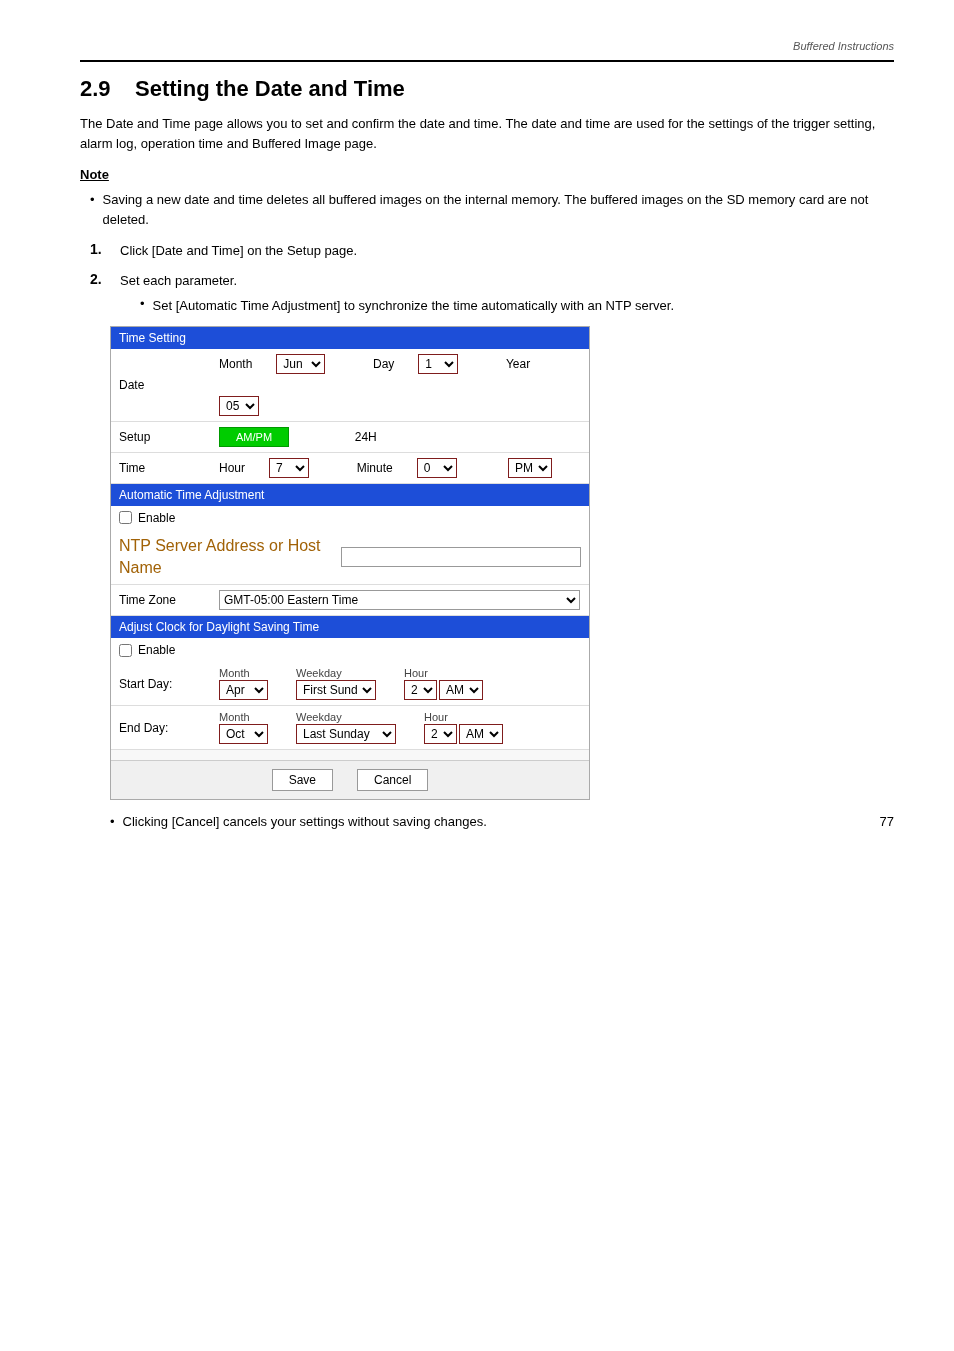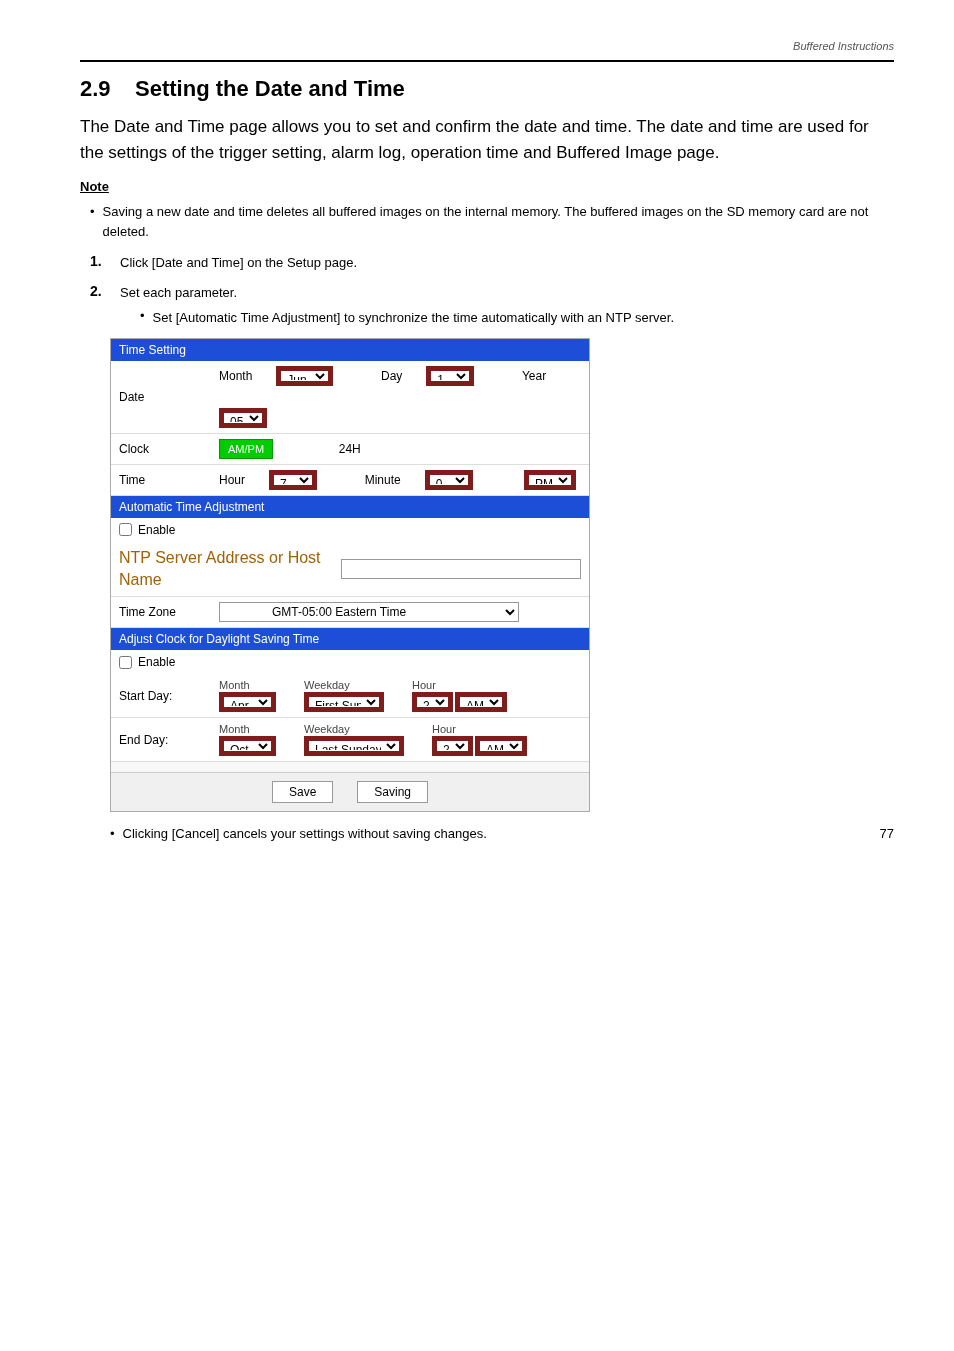--- a/index.html
+++ b/index.html
@@ -35,21 +35,21 @@
       font-size: 22px;
       font-weight: bold;
       margin-bottom: 12px;
     }
 
     .section-heading .number {
       color: #000;
     }
 
     .body-text {
-      font-size: 17px;
+      font-size: 13px;
       line-height: 1.5;
       margin-bottom: 14px;
     }
 
     .note-label {
       font-weight: bold;
       text-decoration: underline;
       margin-bottom: 8px;
       font-size: 13px;
     }
@@ -149,28 +149,28 @@
     }
 
     .ctrl-label {
       font-size: 12px;
       margin-right: 2px;
     }
 
     select.small-select {
       font-size: 12px;
       padding: 1px 2px;
-      border: 5px solid #7f1d1d;
+      border: 1px solid #7f1d1d;
       background: #fff;
       height: 20px;
     }
 
     .format-btn {
       font-size: 11px;
-      padding: 2px 8px;
+      padding: 2px 16px;
       border: 1px solid #999;
       cursor: pointer;
       background: #fff;
       height: 20px;
     }
 
     .format-btn.active {
       background: #00cc00;
       color: #fff;
       border-color: #009900;
@@ -181,23 +181,22 @@
       height: 20px;
       width: 240px;
       font-size: 12px;
       padding: 1px 4px;
     }
 
     .timezone-select {
       font-size: 12px;
       border: 1px solid #999;
       height: 20px;
-      width: 300px;
+      width: 361px;
       background: #fff;
-      padding-left: 48px;
     }
 
     .checkbox-row {
       display: flex;
       align-items: center;
       padding: 5px 8px;
     }
 
     .checkbox-row input[type="checkbox"] {
       margin-right: 6px;
@@ -310,21 +309,21 @@
         </select>
         &nbsp;
         <span class="ctrl-label">Year</span>
         <select class="small-select">
           <option>05</option><option>04</option><option>06</option><option>07</option><option>08</option>
         </select>
       </div>
     </div>
 
     <div class="table-row">
-      <div class="row-label">Clock</div>
+      <div class="row-label">Setup</div>
       <div class="row-controls">
         <button class="format-btn active">AM/PM</button>
         &nbsp;&nbsp;&nbsp;&nbsp;&nbsp;&nbsp;
         <span style="font-size:12px;">24H</span>
       </div>
     </div>
 
     <div class="table-row">
       <div class="row-label">Time</div>
       <div class="row-controls">
@@ -438,21 +437,21 @@
             </select>
           </div>
         </div>
       </div>
     </div>
 
     <div style="height:10px; background:#f8f8f8;"></div>
 
     <div class="save-cancel-row">
       <button class="action-btn">Save</button>
-      <button class="action-btn">Saving</button>
+      <button class="action-btn">Cancel</button>
     </div>
   </div>
 
   <div class="bottom-bullet">
     <span class="bullet" style="margin-right:8px;">•</span>
     <span>Clicking [Cancel] cancels your settings without saving changes.</span>
   </div>
 
   <div class="page-number">77</div>
 

